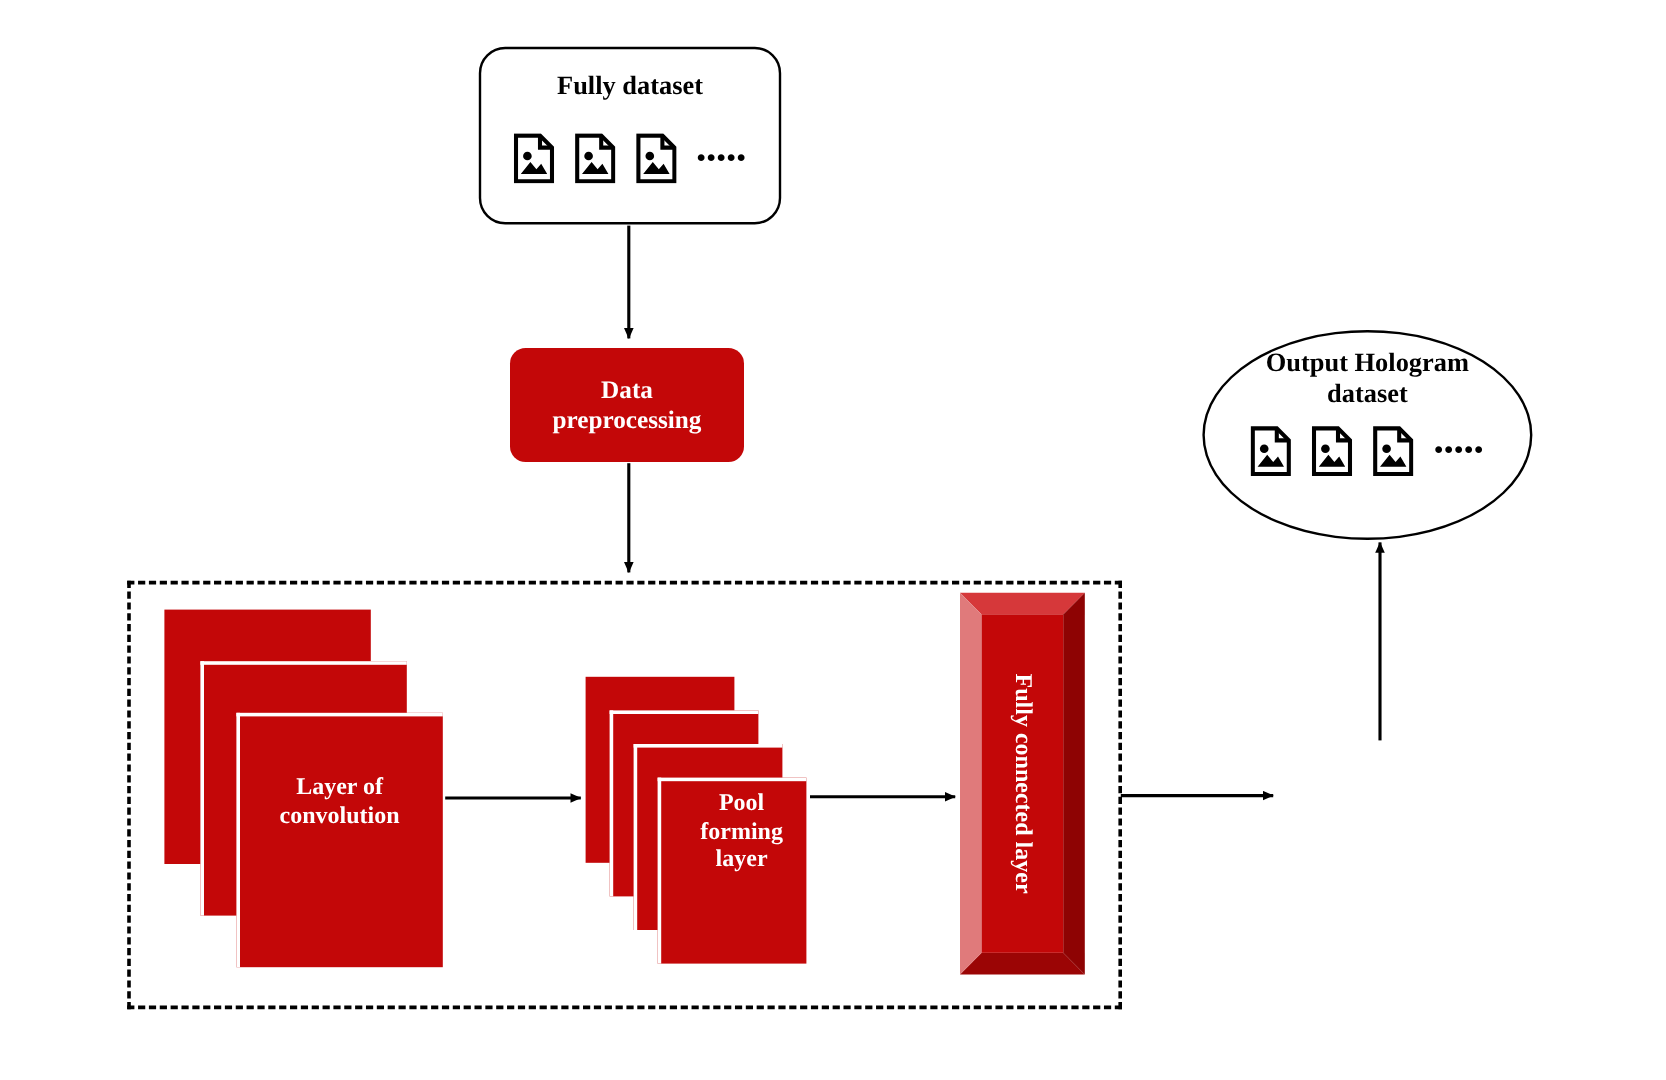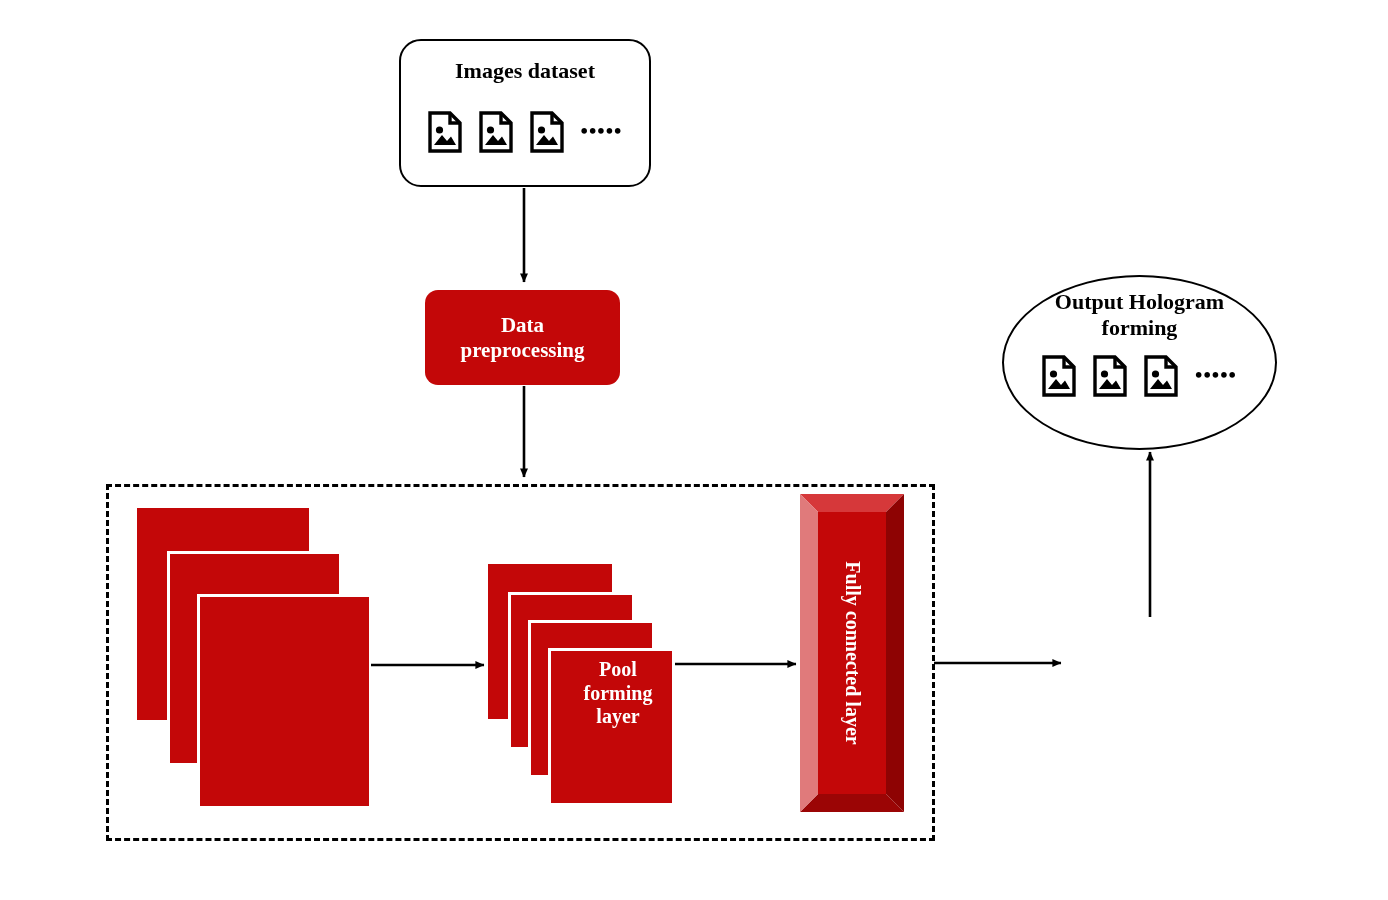--- a/index.html
+++ b/index.html
@@ -236,21 +236,21 @@
     <g>
       <line x1="934" y1="663" x2="1061" y2="663" stroke="#000000" stroke-width="2.6" marker-end="url(#ah)"></line>
     </g>
 
     <g>
       <line x1="1150" y1="617" x2="1150" y2="452" stroke="#000000" stroke-width="2.6" marker-end="url(#ah)"></line>
     </g>
   </svg>
 
   <div class="abs" id="images-dataset-box"></div>
-  <div class="abs node-text" id="images-dataset-title">Images dataset</div>
+  <div class="abs node-text" id="images-dataset-title">Fully dataset</div>
   <div class="abs icon-row" id="images-dataset-icons">
     <svg class="img-file-icon" width="34" height="42" viewBox="0 0 34 42" xmlns="http://www.w3.org/2000/svg">
       <path d="M2,2 H22 L32,12 V40 H2 Z" fill="#ffffff" stroke="#000000" stroke-width="3.4"></path>
       <path d="M22,2 V12 H32" fill="none" stroke="#000000" stroke-width="3.4"></path>
       <circle cx="11.5" cy="19" r="3.6" fill="#000000"></circle>
       <path d="M6,34 L14,24 L19,30 L23,25.5 L28,34 Z" fill="#000000"></path>
     </svg>
     <svg class="img-file-icon" width="34" height="42" viewBox="0 0 34 42" xmlns="http://www.w3.org/2000/svg">
       <path d="M2,2 H22 L32,12 V40 H2 Z" fill="#ffffff" stroke="#000000" stroke-width="3.4"></path>
       <path d="M22,2 V12 H32" fill="none" stroke="#000000" stroke-width="3.4"></path>
@@ -269,20 +269,22 @@
   <div class="abs red-round-box" id="data-preprocessing-box">
     <span class="node-text">Data
 preprocessing</span>
   </div>
 
   <div class="abs" id="cnn-dashed-container"></div>
 
   <div class="abs stack-card" id="conv-card-1"></div>
   <div class="abs stack-card with-gap" id="conv-card-2"></div>
   <div class="abs stack-card with-gap" id="conv-card-3"></div>
+  <div class="node-text stack-label" id="conv-label">Layer of
+convolution</div>
 
   <div class="abs stack-card" id="pool-card-1"></div>
   <div class="abs stack-card with-gap" id="pool-card-2"></div>
   <div class="abs stack-card with-gap" id="pool-card-3"></div>
   <div class="abs stack-card with-gap" id="pool-card-4"></div>
   <div class="node-text stack-label" id="pool-label">Pool
 forming
 layer</div>
 
   <div class="abs" id="fc-bar">
@@ -290,21 +292,21 @@
     <div class="fc-bevel" id="fc-bevel-bottom"></div>
     <div class="fc-bevel" id="fc-bevel-left"></div>
     <div class="fc-bevel" id="fc-bevel-right"></div>
     <div class="fc-face"></div>
     <div class="node-text" id="fc-label">Fully connected layer</div>
   </div>
 
 
   <div class="abs" id="output-ellipse"></div>
   <div class="abs node-text" id="output-title">Output Hologram
-forming</div>
+dataset</div>
   <div class="abs icon-row" id="output-icons">
     <svg class="img-file-icon" width="34" height="42" viewBox="0 0 34 42" xmlns="http://www.w3.org/2000/svg">
       <path d="M2,2 H22 L32,12 V40 H2 Z" fill="#ffffff" stroke="#000000" stroke-width="3.4"></path>
       <path d="M22,2 V12 H32" fill="none" stroke="#000000" stroke-width="3.4"></path>
       <circle cx="11.5" cy="19" r="3.6" fill="#000000"></circle>
       <path d="M6,34 L14,24 L19,30 L23,25.5 L28,34 Z" fill="#000000"></path>
     </svg>
     <svg class="img-file-icon" width="34" height="42" viewBox="0 0 34 42" xmlns="http://www.w3.org/2000/svg">
       <path d="M2,2 H22 L32,12 V40 H2 Z" fill="#ffffff" stroke="#000000" stroke-width="3.4"></path>
       <path d="M22,2 V12 H32" fill="none" stroke="#000000" stroke-width="3.4"></path>

